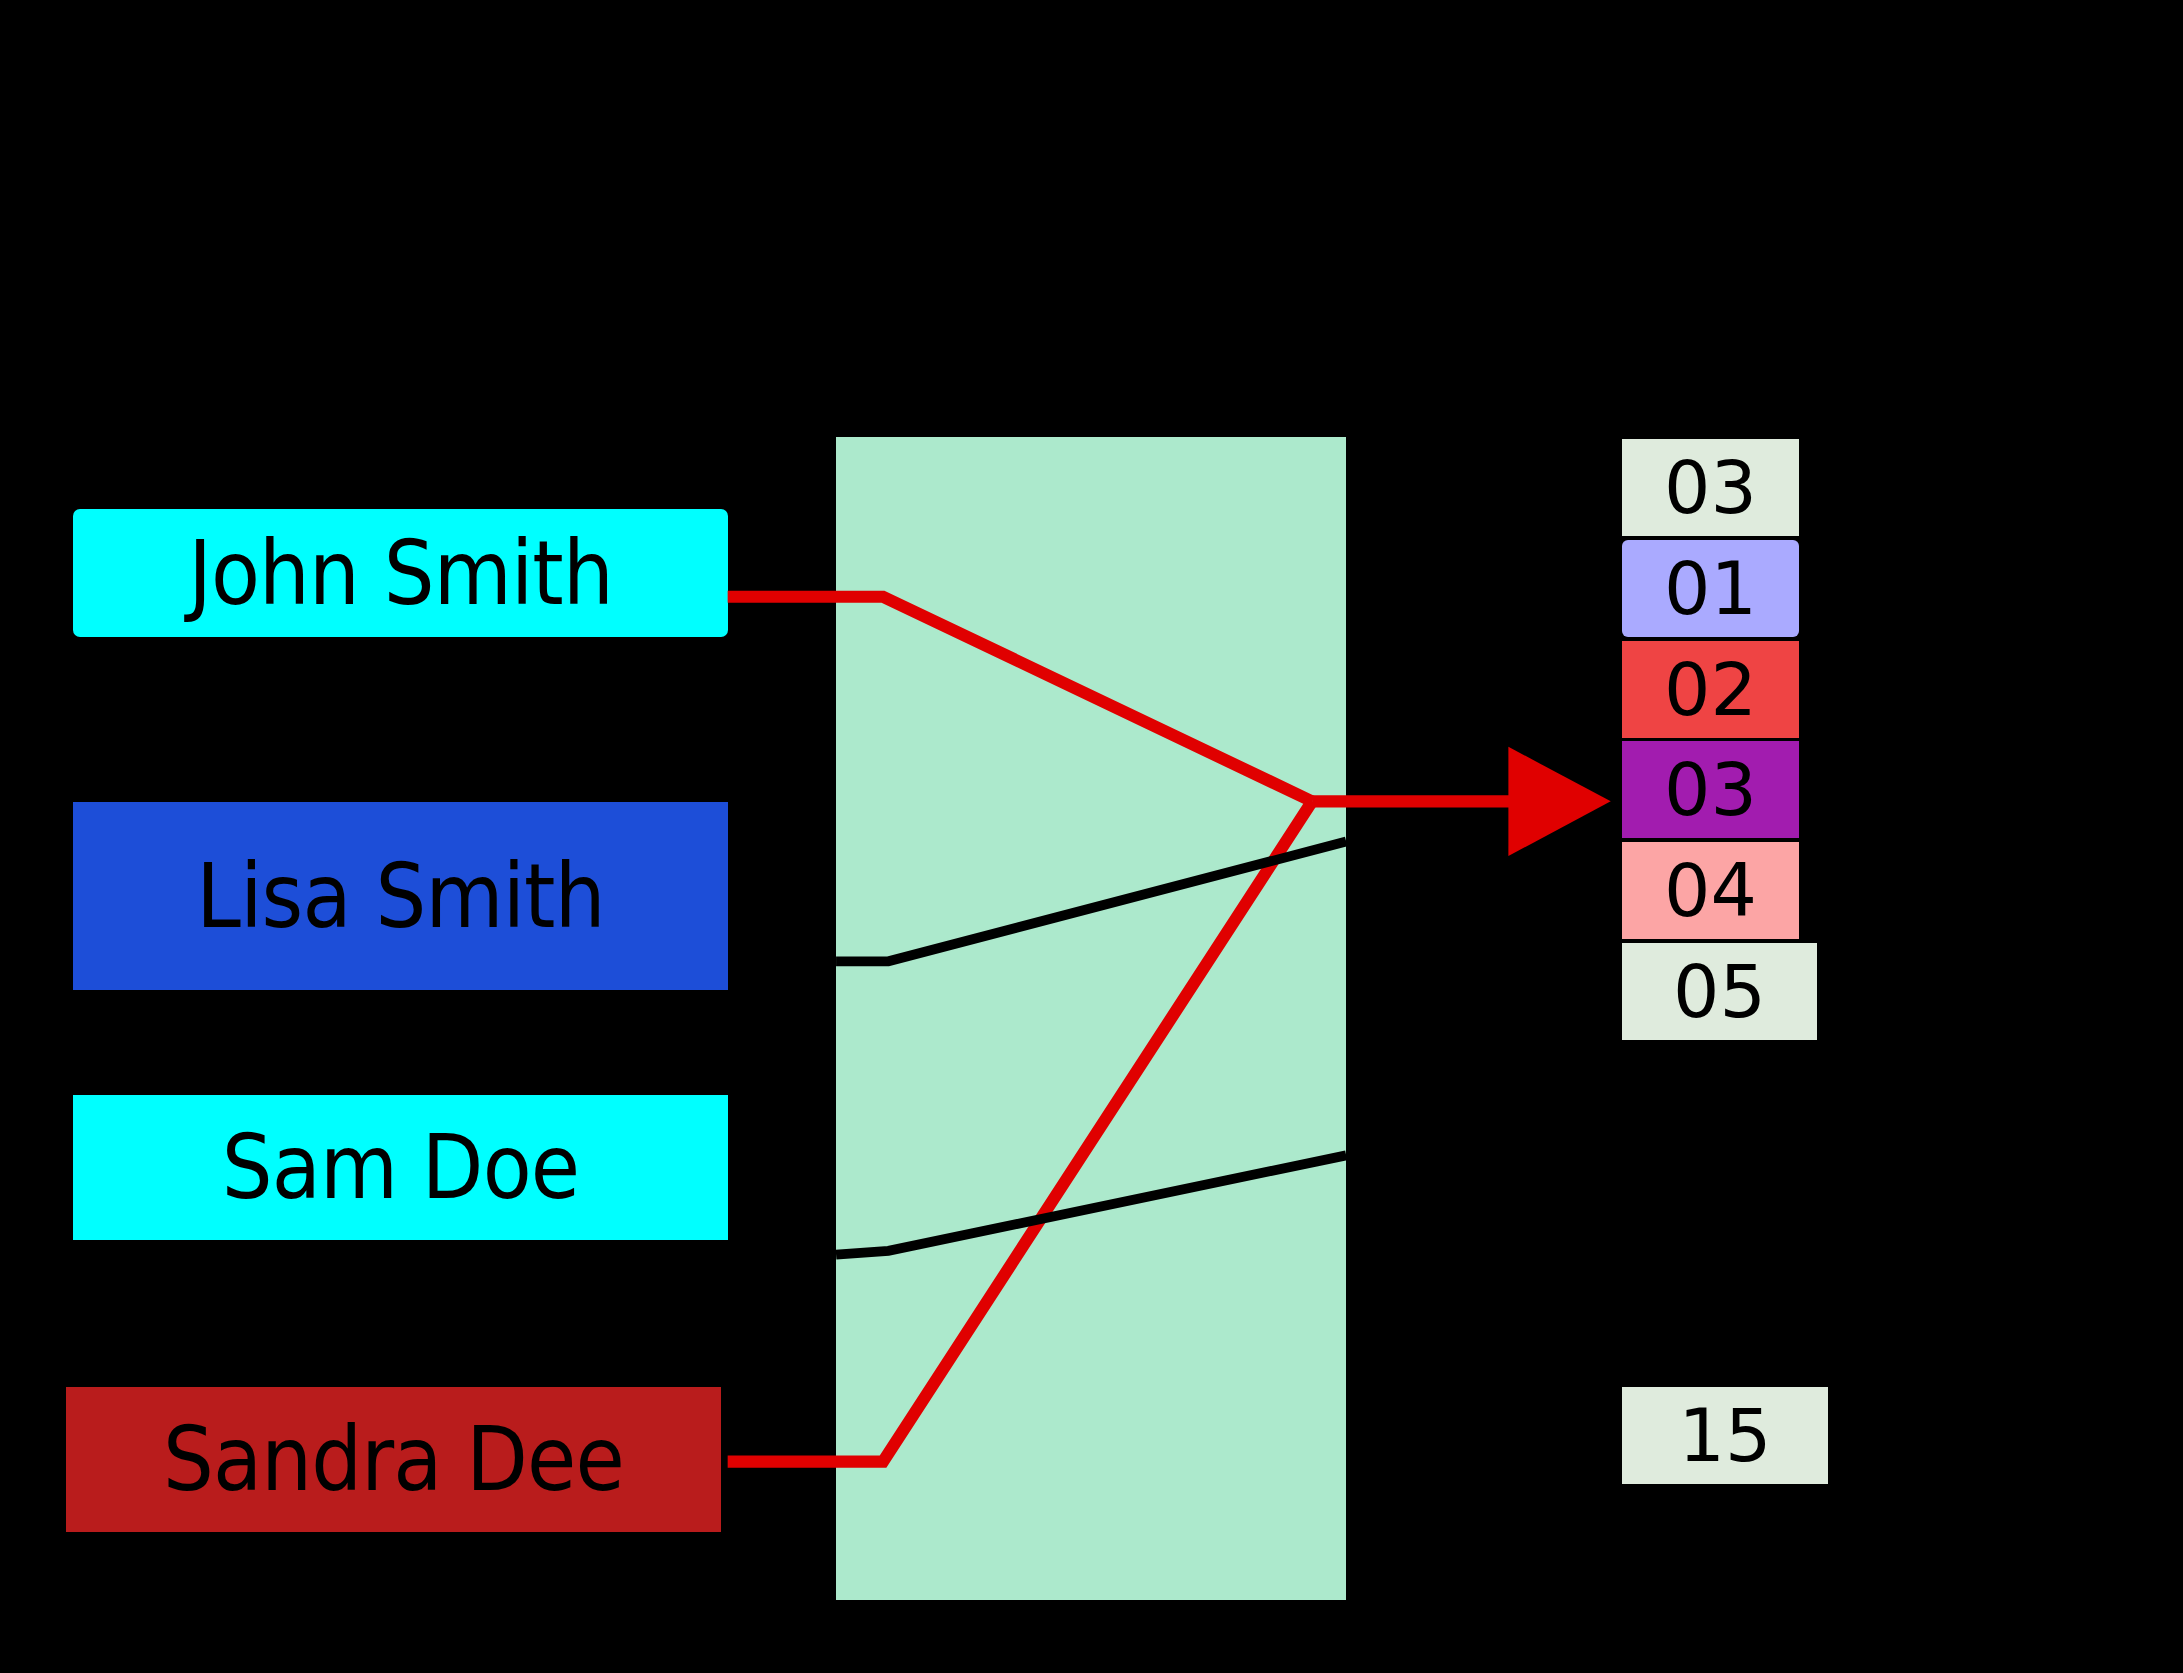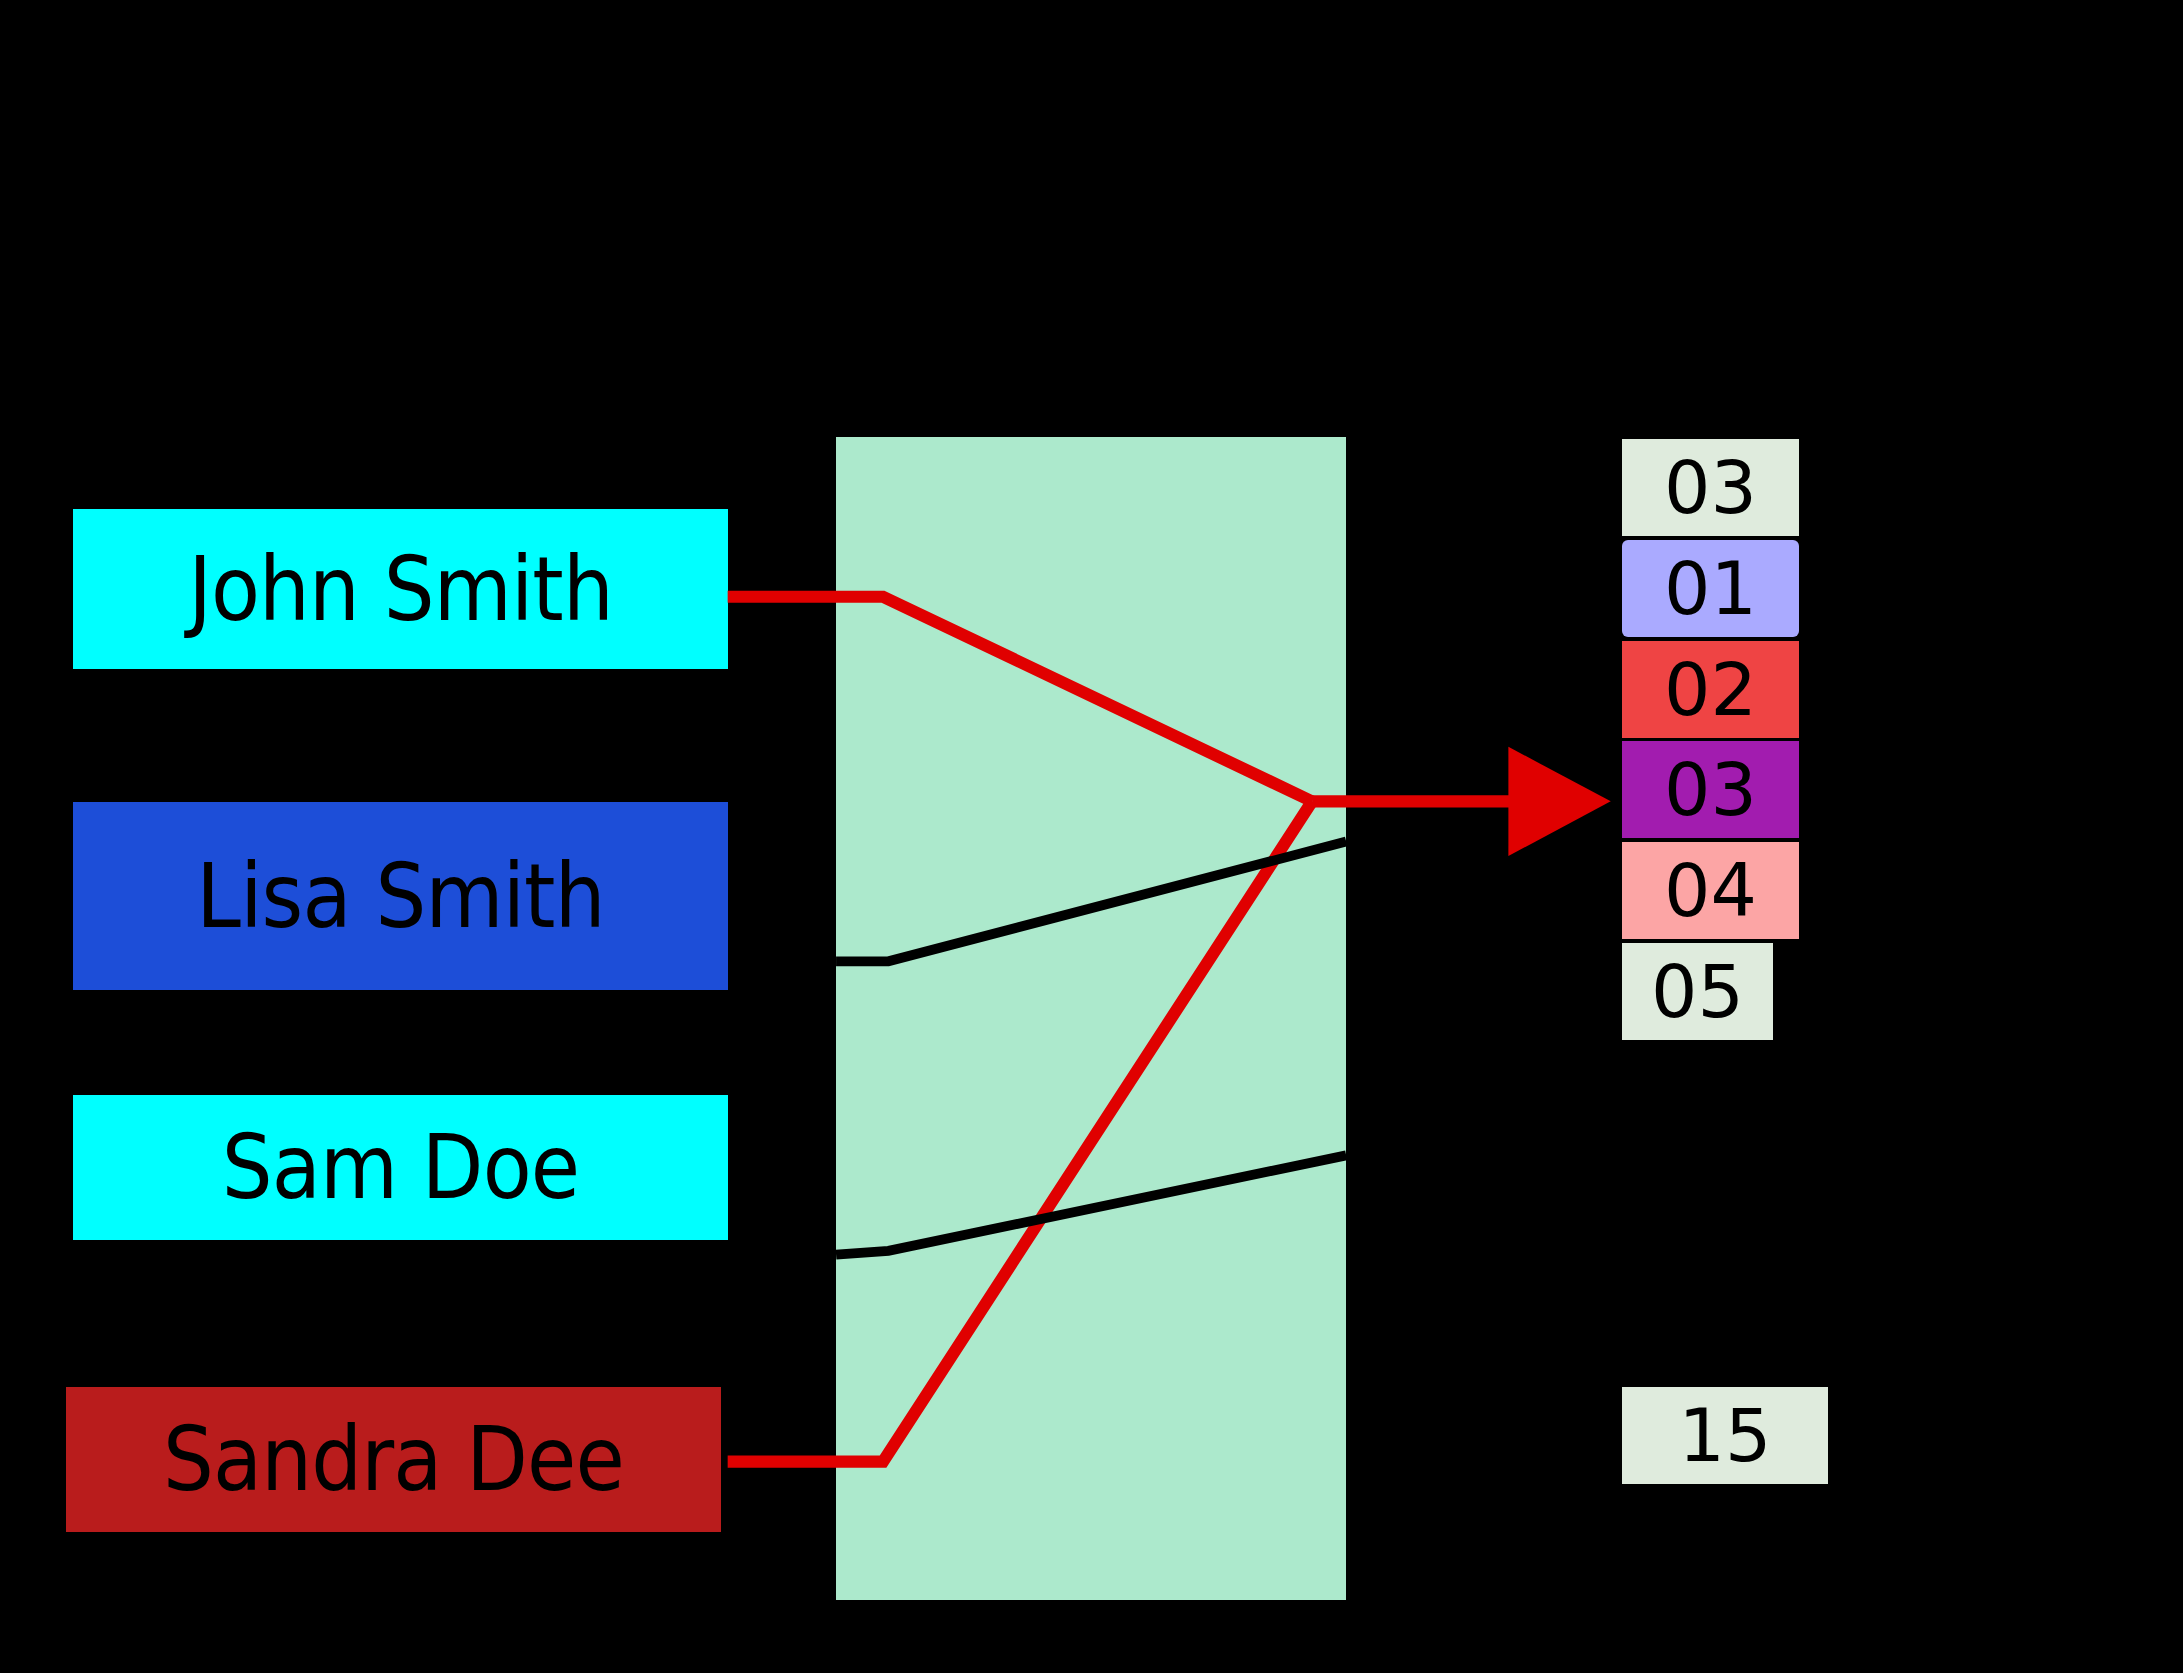--- a/index.html
+++ b/index.html
@@ -54,21 +54,21 @@
   }
 </style>
 </head>
 <body>
 
 <div id="stage">
 
   <div class="hash-panel" id="hash-panel" style="left: 836px; top: 437px; width: 510px; height: 1163px; background: rgb(172, 233, 204);"></div>
 
   <div id="keys-layer">
-      <div class="key-box" style="left: 73px; top: 509px; width: 655px; height: 160px; background: rgb(0, 255, 255); color: rgb(0, 0, 0);">
+      <div class="key-box" style="left: 73px; top: 509px; width: 655px; height: 128px; background: rgb(0, 255, 255); color: rgb(0, 0, 0); border-radius: 7px;">
         <span>John Smith</span>
       </div>
       <div class="key-box" style="left: 73px; top: 802px; width: 655px; height: 188px; background: #1d4ed8; color: rgb(0, 0, 0);">
         <span>Lisa Smith</span>
       </div>
       <div class="key-box" style="left: 73px; top: 1095px; width: 655px; height: 145px; background: rgb(0, 255, 255); color: rgb(0, 0, 0);">
         <span>Sam Doe</span>
       </div>
       <div class="key-box" style="left: 66px; top: 1387px; width: 655px; height: 145px; background: #b91c1c; color: rgb(0, 0, 0);">
         <span>Sandra Dee</span>
@@ -84,21 +84,21 @@
       </div>
       <div class="slot" style="left: 1622px; top: 641px; width: 177px; height: 97px; background: rgb(239, 68, 68);">
         <span>02</span>
       </div>
       <div class="slot" style="left: 1622px; top: 741px; width: 177px; height: 97px; background: #a21caf;">
         <span>03</span>
       </div>
       <div class="slot" style="left: 1622px; top: 842px; width: 177px; height: 97px; background: #fca5a5;">
         <span>04</span>
       </div>
-      <div class="slot" style="left: 1622px; top: 943px; width: 151px; height: 97px; background: rgb(223, 235, 221);">
+      <div class="slot" style="left: 1622px; top: 943px; width: 195px; height: 97px; background: rgb(223, 235, 221);">
         <span>05</span>
       </div>
       <div class="slot" style="left: 1622px; top: 1387px; width: 206px; height: 97px; background: rgb(223, 235, 221);">
         <span>15</span>
       </div>
     </div>
 
   <svg id="wires" viewBox="0 0 2880 2208">
     <g id="wire-group">
         <path d="M 960 787 L 1165 787 L 1731 1057" fill="none" stroke="#e00000" stroke-width="16" stroke-linecap="butt" stroke-linejoin="miter"></path>

